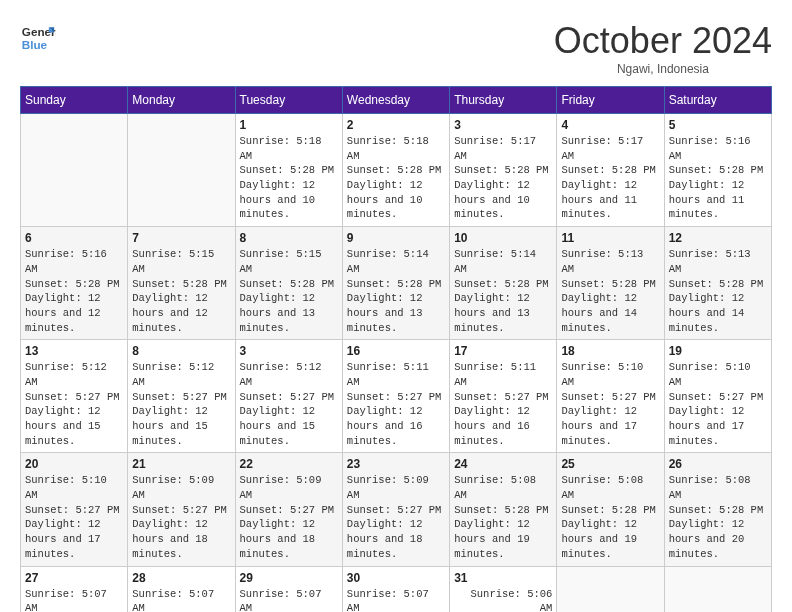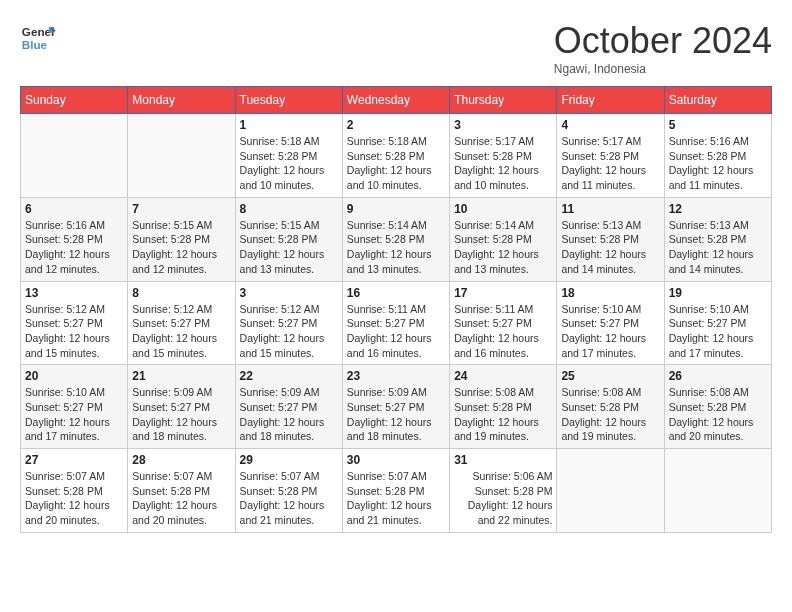--- a/index.html
+++ b/index.html
@@ -19,38 +19,38 @@
     .logo {
       display: flex;
       align-items: center;
       gap: 4px;
     }
     .logo-icon {
       width: 36px;
       height: 36px;
     }
     .title-area {
-      text-align: left;
+      text-align: center;
     }
     .month-title {
       font-size: 36px;
       font-weight: normal;
       color: #333;
     }
     .location {
       font-size: 12px;
       color: #555;
     }
     .calendar {
       width: 100%;
       border-collapse: collapse;
       font-size: 11px;
     }
     .calendar th {
-      background-color: #ef4444;
+      background-color: #4c1d95;
       color: #fff;
       padding: 6px 4px;
       text-align: left;
       font-size: 12px;
       font-weight: normal;
       border: 1px solid #3a6aaa;
     }
     .calendar td {
       border: 1px solid #ccc;
       vertical-align: top;
@@ -65,20 +65,21 @@
     .day-number {
       font-weight: bold;
       font-size: 12px;
       margin-bottom: 2px;
       color: #222;
     }
     .day-info {
       color: #333;
       font-size: 10.5px;
       line-height: 1.4;
+      font-family: Liberation Mono, monospace;
     }
     .row-shaded td {
       background-color: #f5f5f5;
     }
     .row-white td {
       background-color: #ffffff;
     }
   </style>
 </head>
 <body>

